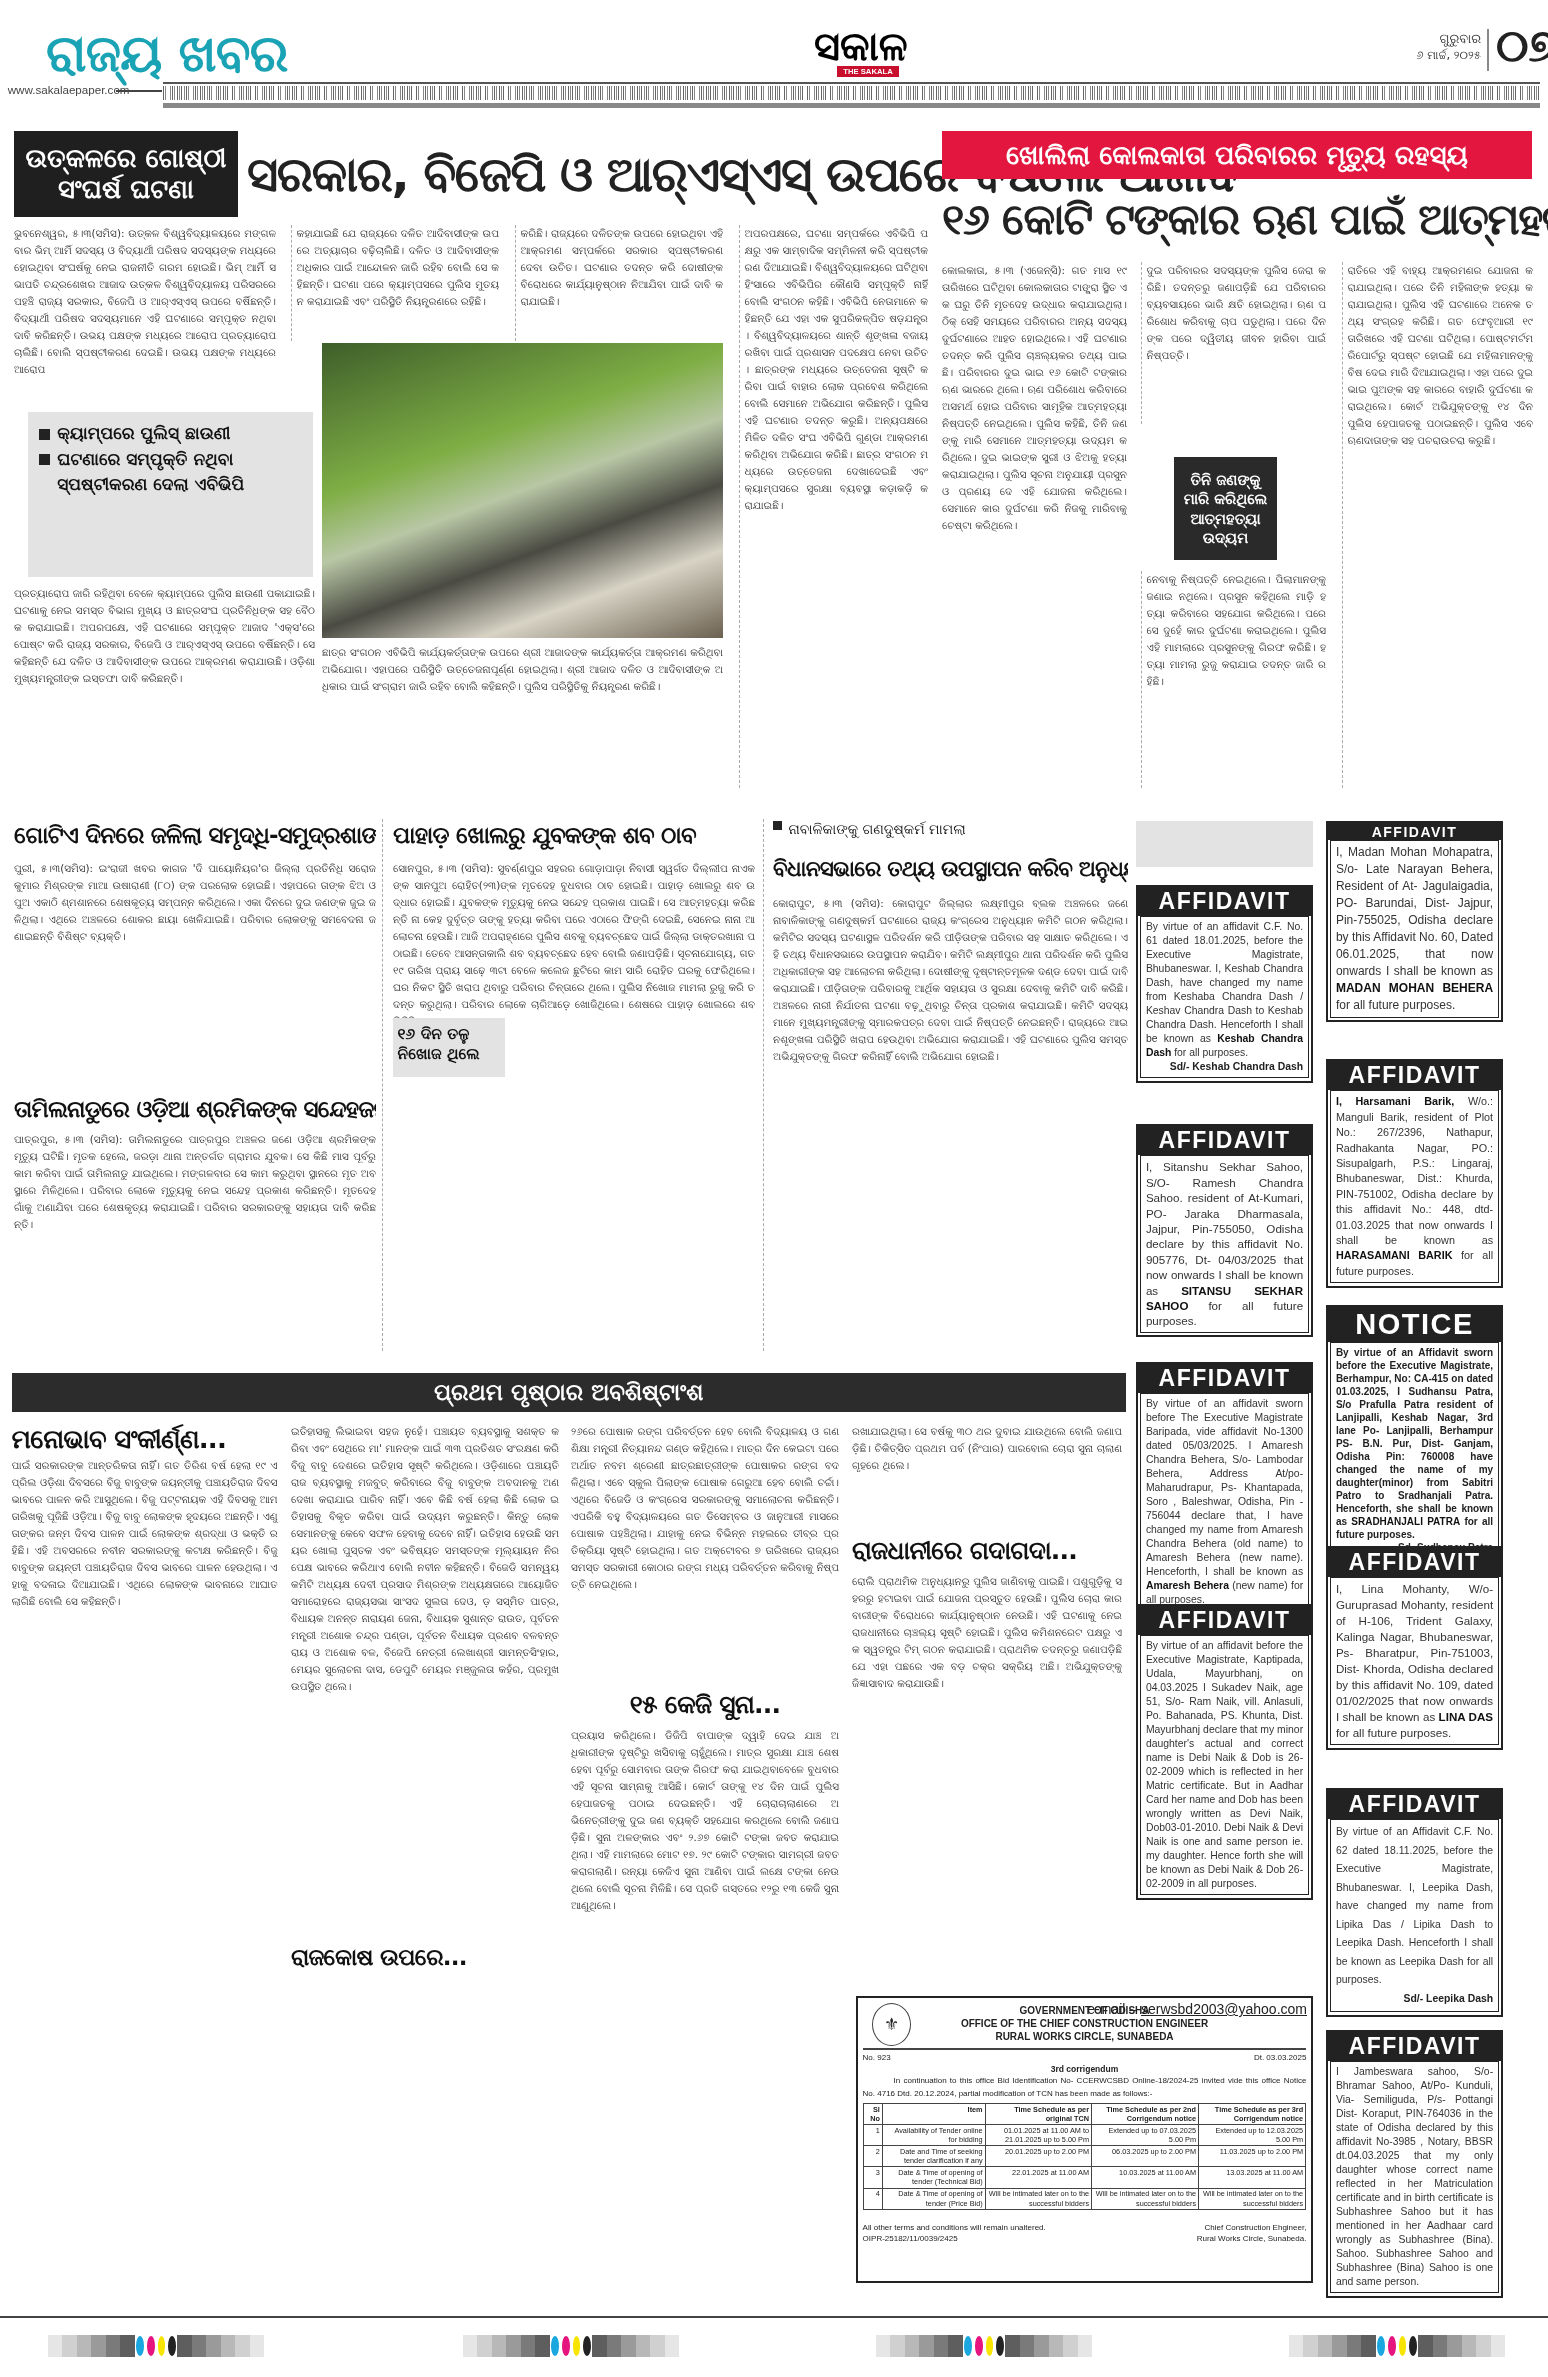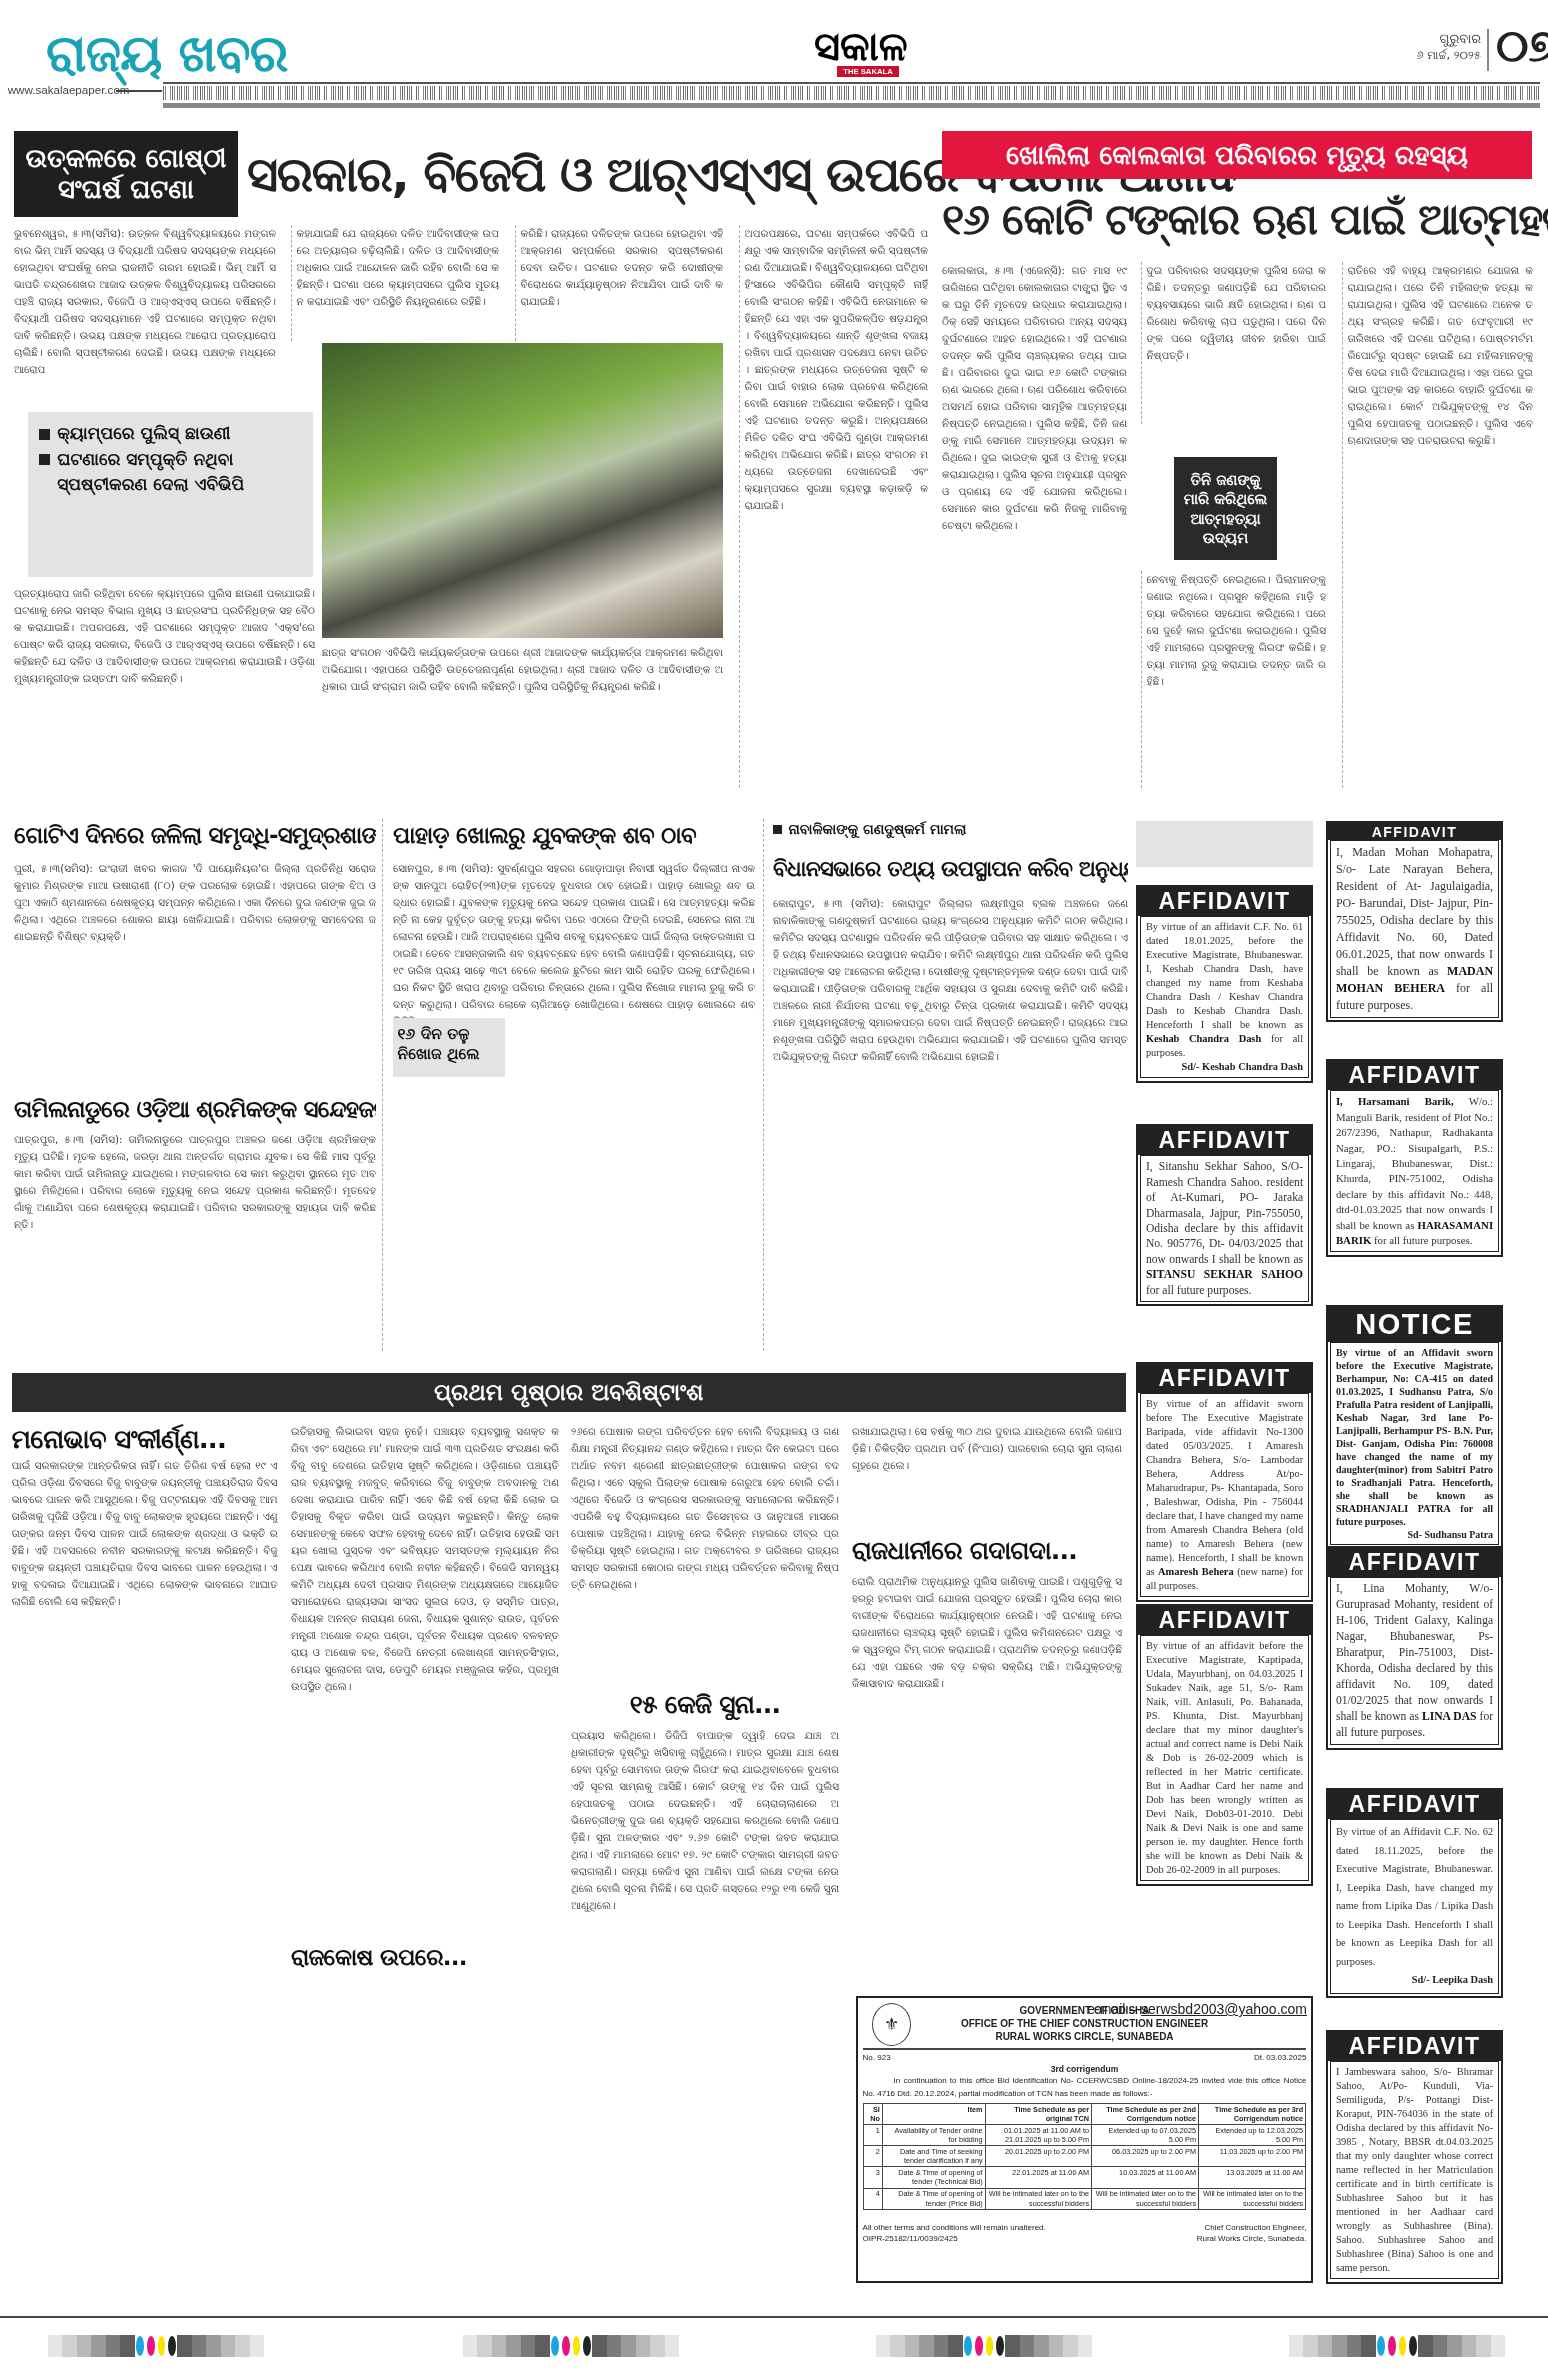--- a/index.html
+++ b/index.html
@@ -46,28 +46,28 @@
 .mid-head{font-size:23px;font-weight:bold;line-height:1.25;color:#111;letter-spacing:-0.8px;white-space:nowrap;overflow:hidden}
 #head-vijayanagar{left:14px;top:821px;width:362px}
 #body-vijayanagar{left:14px;top:860px;width:362px;height:224px}
 #head-tamilnadu{left:14px;top:1095px;width:362px}
 #body-tamilnadu{left:14px;top:1131px;width:362px;height:220px}
 #vrule-1{left:382px;top:819px;height:532px}
 #head-pahad{left:393px;top:821px;width:362px}
 #body-pahad{left:393px;top:860px;width:362px;height:491px}
 #pahad-pullquote{left:393px;top:1018px;width:112px;height:59px;background:#e3e3e3;font-size:15.4px;font-weight:bold;line-height:1.3;padding:6.2px 4.6px;color:#111}
 #vrule-2{left:763px;top:819px;height:532px}
-#kicker-minor{left:773px;top:821px;width:355px;font-size:14px;font-weight:bold;color:#111;display:flex;align-items:center}
+#kicker-minor{left:773px;top:821px;width:355px;font-size:14px;font-weight:normal;color:#111;display:flex;align-items:flex-start}
 #kicker-minor .sq{width:9.3px;height:9.3px;background:#222;margin-right:6.2px}
 #head-minor{left:773px;top:856px;width:355px;font-size:21.6px}
 #body-minor{left:773px;top:895px;width:355px;height:457px}
 
 .ad{border:2.3px solid #222;background:#fff}
 .ad-title{background:#222;color:#fff;font-family:"Liberation Sans",sans-serif;font-weight:900;text-align:center;letter-spacing:1.5px;line-height:1}
-.ad-body{font-family:Liberation Serif, serif;font-size:10.4px;line-height:14px;color:#333;padding:3.1px 4.6px;text-align:justify;border:0.8px solid #222;margin:0 2.3px 2.3px 2.3px}
+.ad-body{font-family:Liberation Sans, sans-serif;font-size:10.4px;line-height:14px;color:#333;padding:3.1px 4.6px;text-align:justify;border:0.8px solid #222;margin:0 2.3px 2.3px 2.3px}
 .ad-body b{color:#111}
 .ad-sign{text-align:right;font-weight:bold;color:#222}
 #ad-blank{left:1136px;top:821px;width:177px;height:46px;background:#e3e3e3}
 #ad-keshab{left:1136px;top:885px;width:177px}
 #ad-sitanshu{left:1136px;top:1124px;width:177px}
 #ad-amaresh{left:1136px;top:1362px;width:177px}
 #ad-sukadev{left:1136px;top:1604px;width:177px}
 #ad-madan{left:1326px;top:821px;width:177px}
 #ad-harsamani{left:1326px;top:1059px;width:177px}
 #ad-notice{left:1326px;top:1305px;width:177px}

